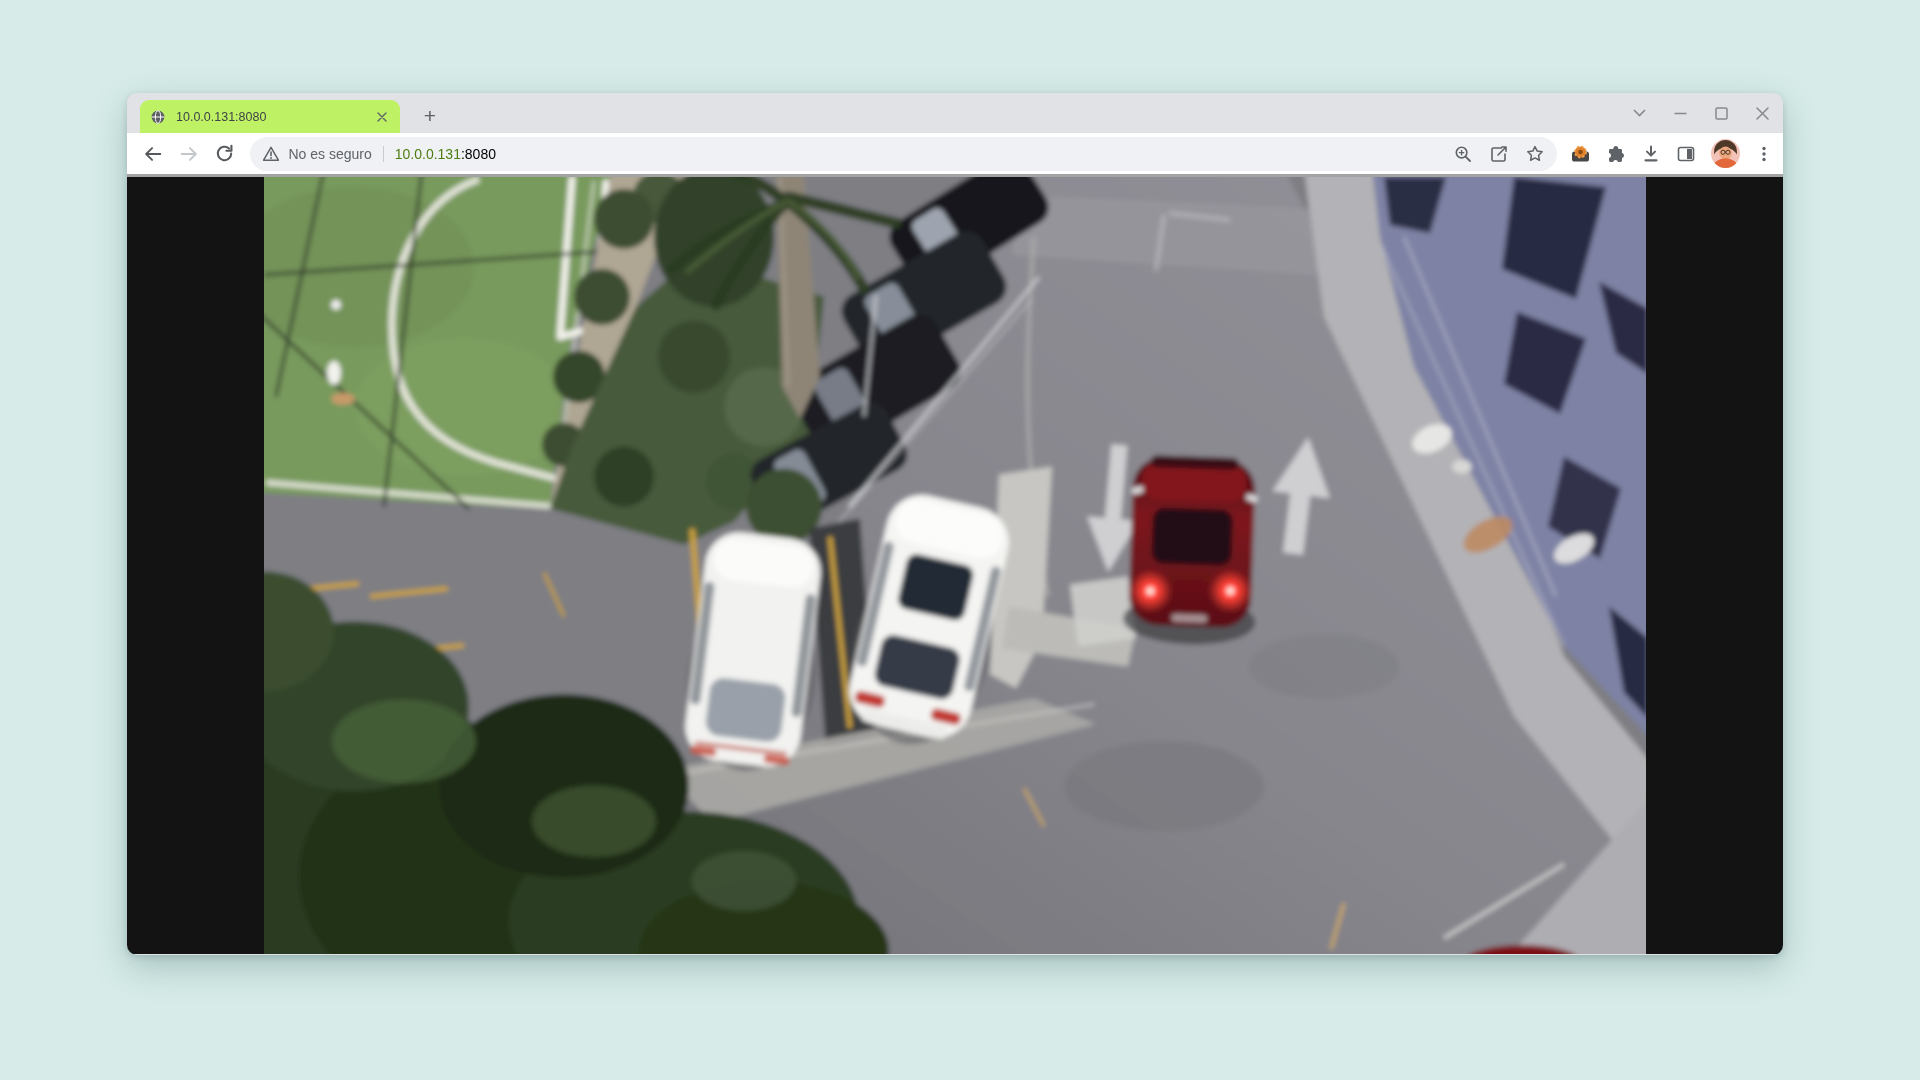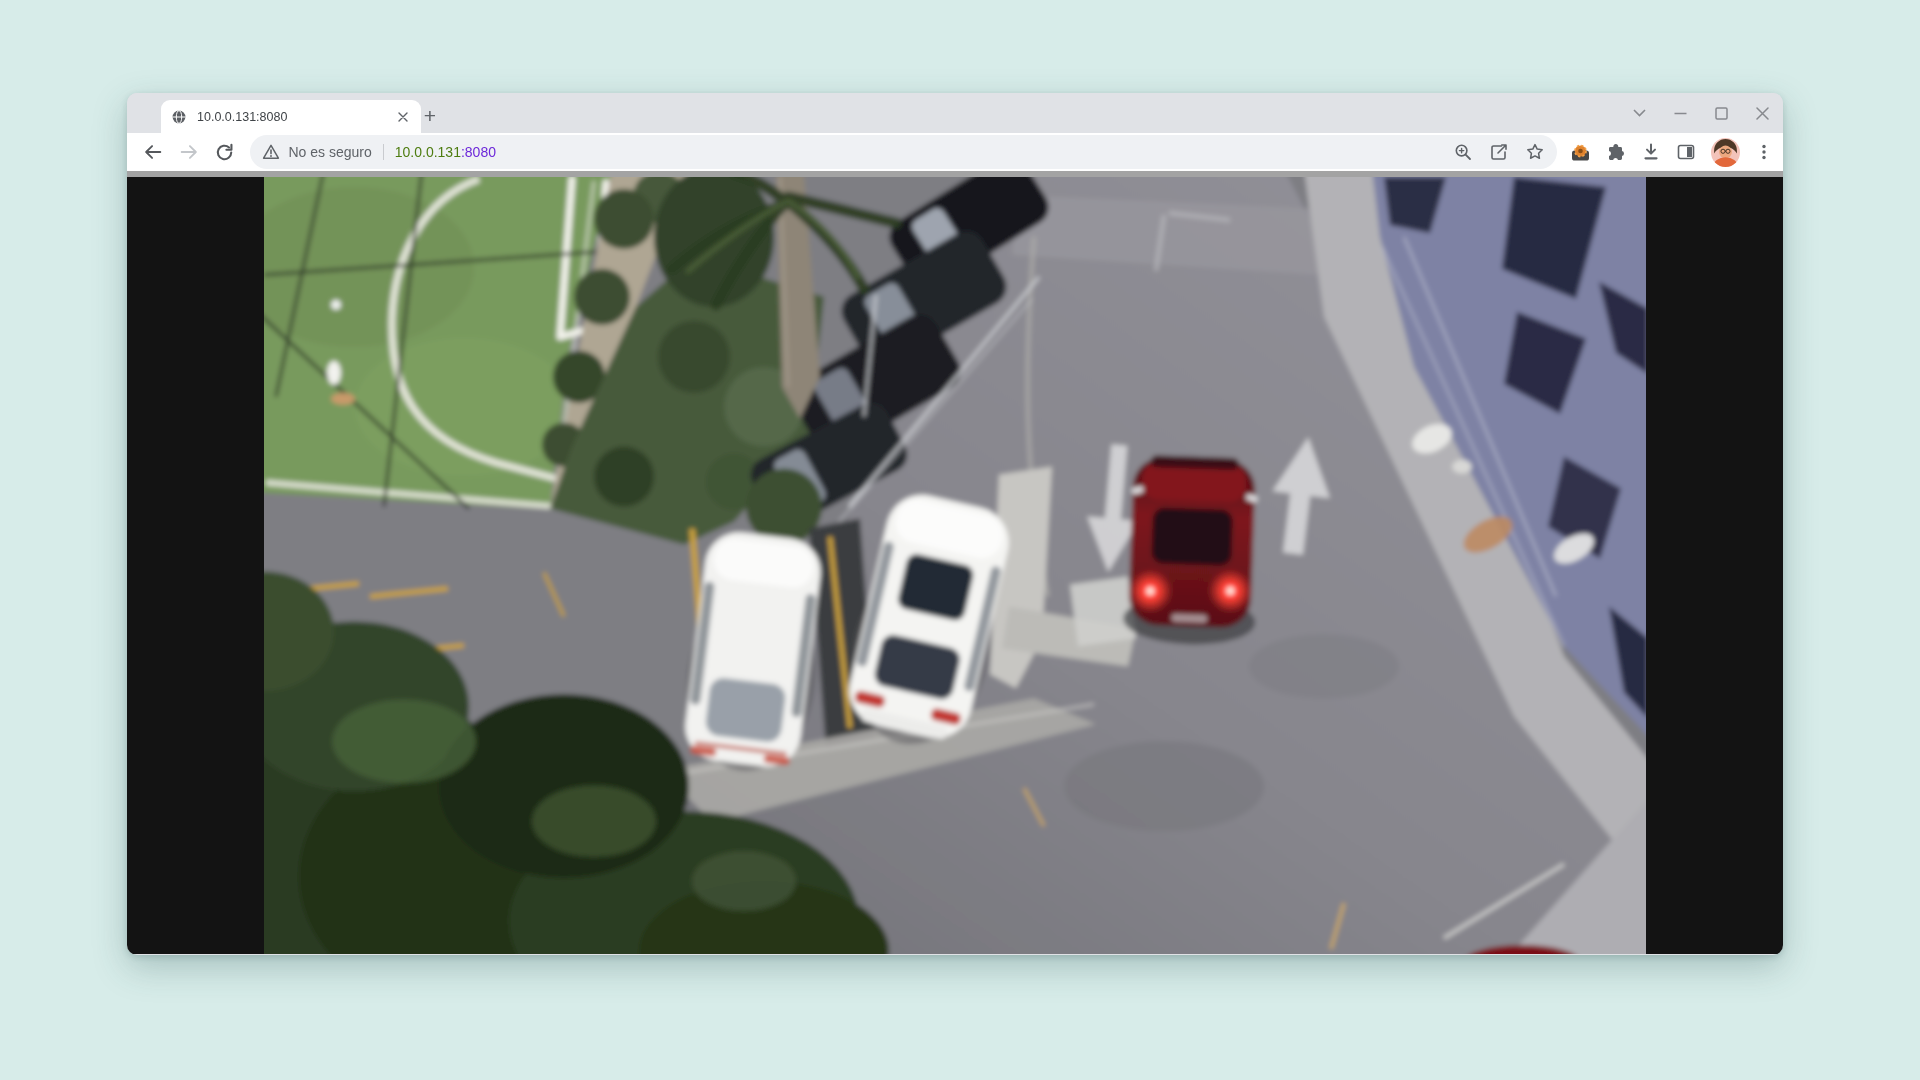--- a/index.html
+++ b/index.html
@@ -13,44 +13,44 @@
   .bwindow{
     position:absolute;left:127px;top:93px;width:1656px;height:862px;
     border-radius:10px;overflow:hidden;
     box-shadow:0 12px 34px rgba(40,80,80,.28),0 2px 6px rgba(40,80,80,.18);
     background:#e0e2e6;
   }
   
   .tabstrip{position:relative;height:40px;background:#e0e2e6;}
   .tab{
     position:absolute;left:13px;top:7px;width:260px;height:33px;
-    background:#ffffff;border-radius:9px 9px 0 0;
-    display:flex;align-items:center;padding:0 10px;box-sizing:border-box;margin-left:21px;
+    background:#bef264;border-radius:9px 9px 0 0;
+    display:flex;align-items:center;padding:0 10px;box-sizing:border-box;
   }
   .tab-title{font-size:12.5px;color:#3f4347;margin-left:10px;white-space:nowrap;overflow:hidden;flex:1;}
   .tab-close{width:17px;height:17px;border-radius:50%;display:flex;align-items:center;justify-content:center;}
   .newtab{position:absolute;left:288px;top:8px;width:30px;height:30px;border-radius:50%;
     display:flex;align-items:center;justify-content:center;font-size:21px;color:#5f6368;font-weight:400;}
   .wincontrols{position:absolute;right:14px;top:9px;display:flex;gap:27px;align-items:center;height:22px;}
   .wincontrols .wc{width:14px;height:14px;display:flex;align-items:center;justify-content:center;}
   
   .toolbar{
     height:44px;background:#fff;display:flex;align-items:center;
-    padding:0 10px 0 8px;box-sizing:border-box;border-bottom:6px solid #a3a3a3;
+    padding:0 10px 0 8px;box-sizing:border-box;border-bottom:3px solid #a3a3a3;
   }
   .navbtn{width:30px;height:30px;display:flex;align-items:center;justify-content:center;margin:0 3px;border-radius:50%;}
   .omnibox{
     width:1314px;height:34px;background:#eff1f4;border-radius:17px;
     display:flex;align-items:center;padding:0 12px;box-sizing:border-box;margin-left:8px;
     font-size:14px;color:#5f6368;
   }
   .omni-sec{margin-left:8px;white-space:nowrap;}
   .omni-div{width:1px;height:16px;background:#c9cbcf;margin:0 11px;}
   .omni-host{color:#4d7c0f;}
-  .omni-port{color:#6d28d9;text-align:center;}
+  .omni-port{color:#000000;text-align:center;}
   .omni-right{margin-left:auto;display:flex;align-items:center;gap:16px;}
   .tb-right{display:flex;align-items:center;gap:15px;margin-left:13px;}
   .ico{display:flex;align-items:center;justify-content:center;}
   
   .content{height:777px;background:#131313;display:flex;justify-content:center;}
   .video{width:1382px;height:777px;position:relative;}
   .video svg{display:block;width:100%;height:100%;}
 </style>
 </head>
 <body>

